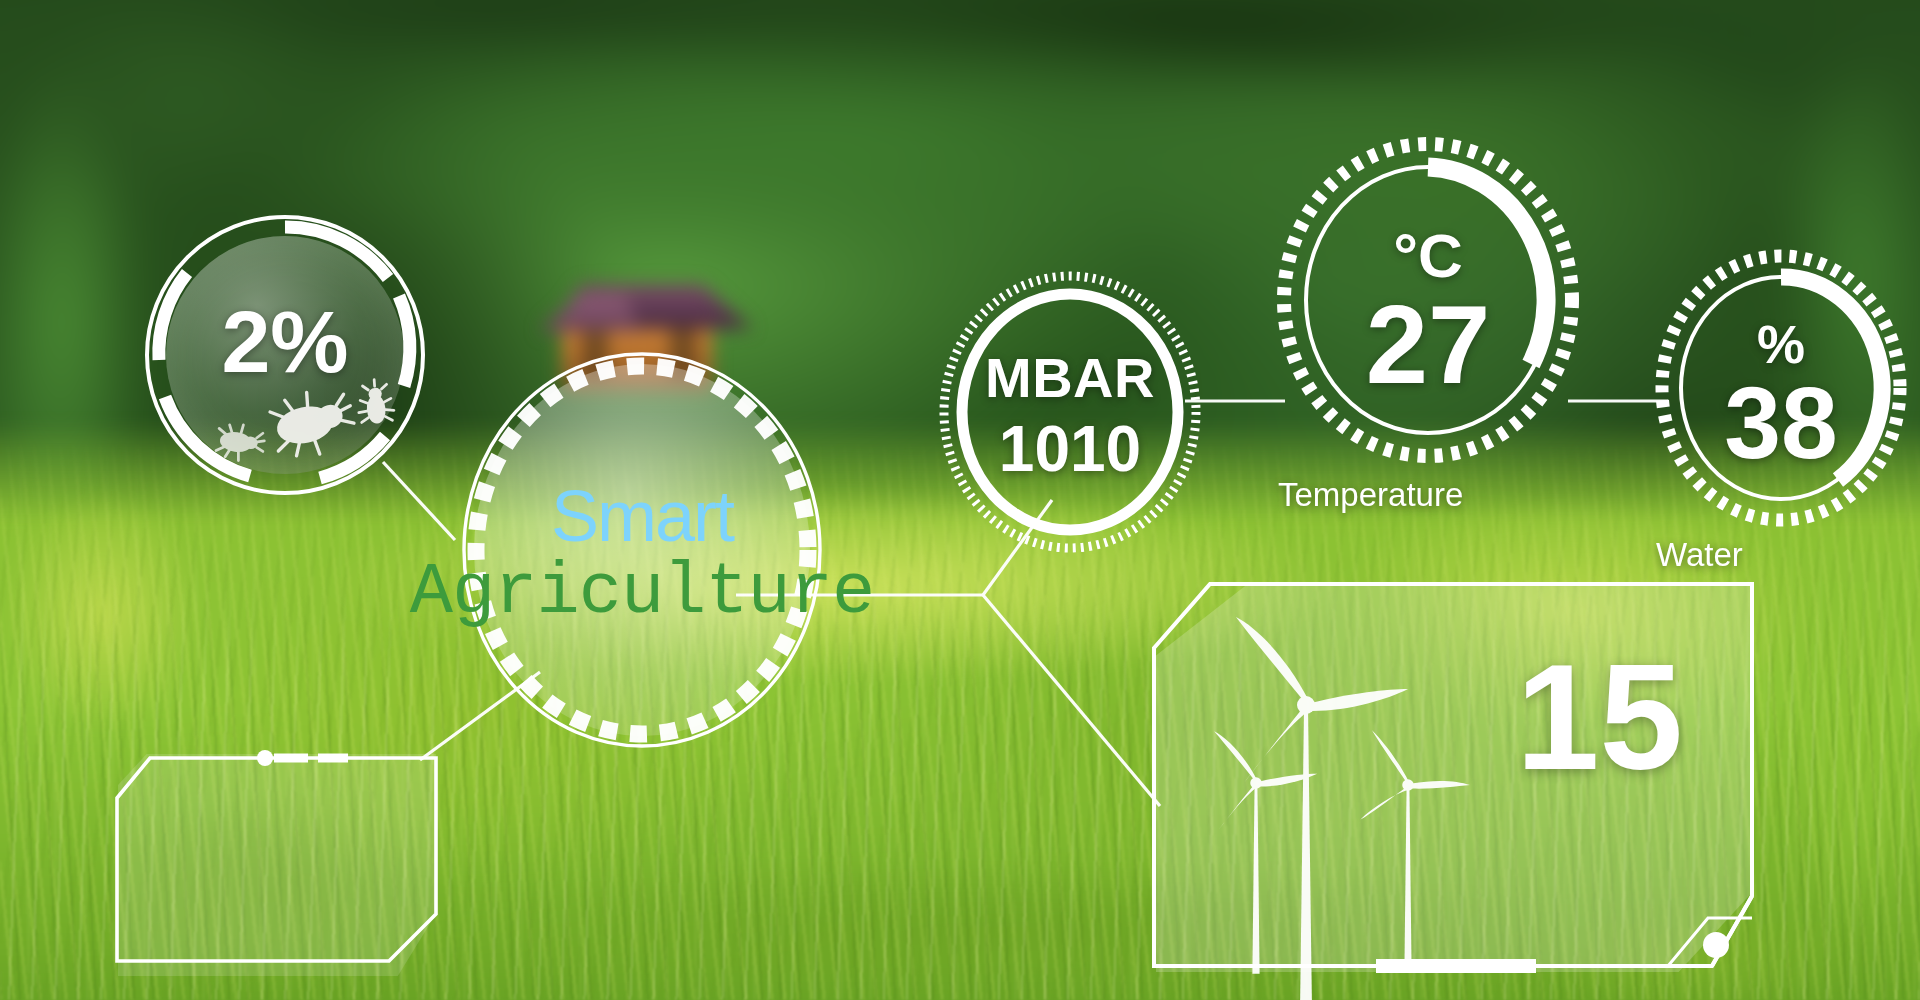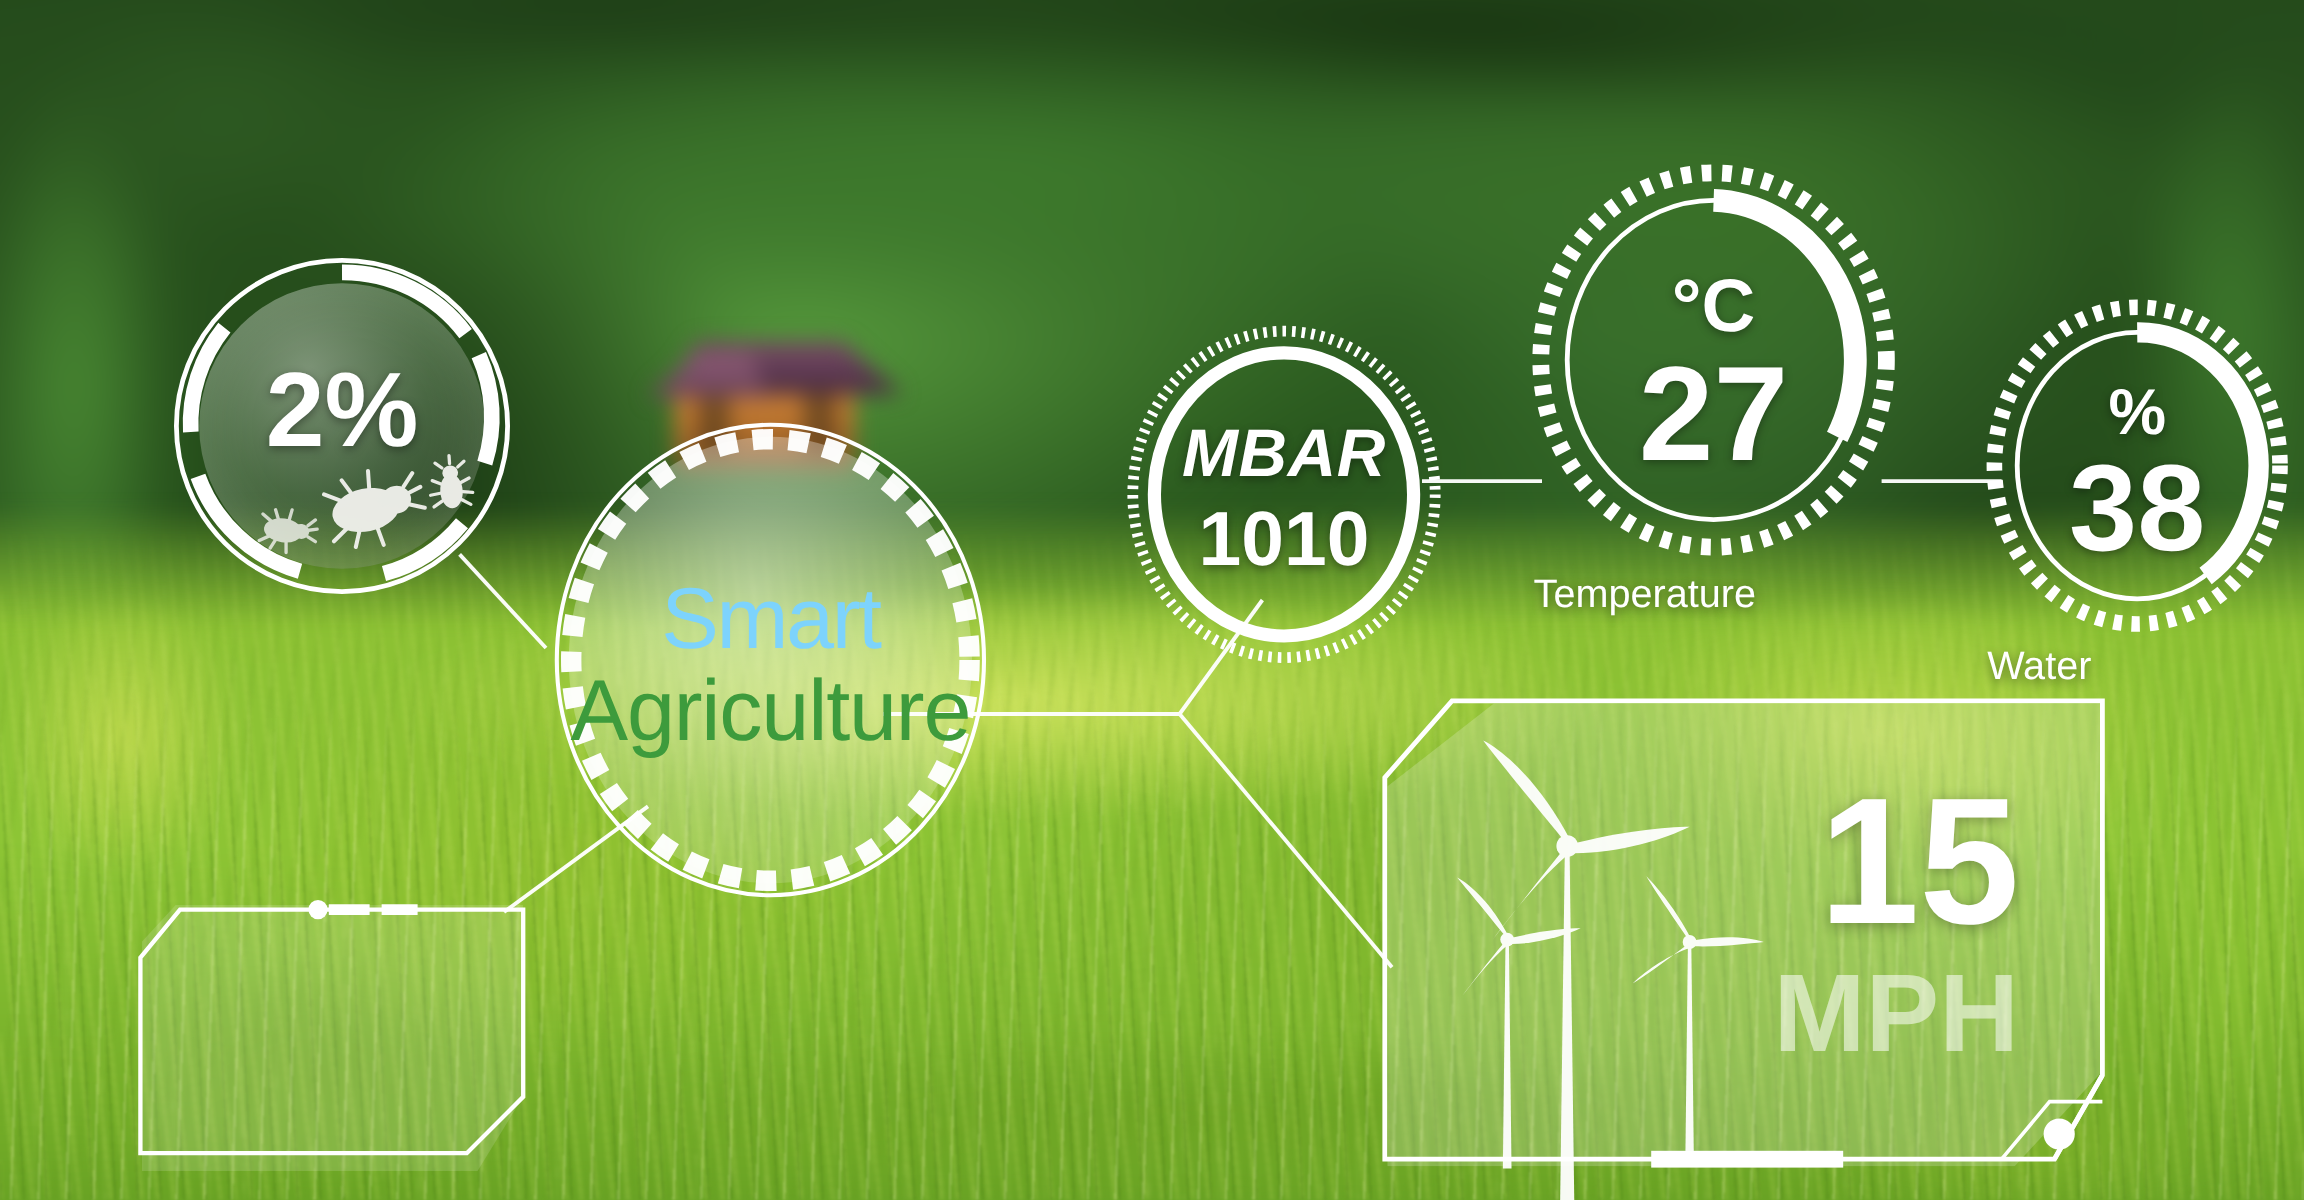--- a/index.html
+++ b/index.html
@@ -95,21 +95,21 @@
 
   
   .glass{position:absolute;border-radius:50%;
     background:radial-gradient(circle at 38% 30%, rgba(255,255,255,.40), rgba(200,215,200,.24) 46%, rgba(40,60,30,.30) 100%);
     box-shadow:inset 0 0 50px rgba(255,255,255,.18);}
 
   
   .smart-disc{position:absolute;border-radius:50%;
     background:radial-gradient(circle at 46% 34%, rgba(255,255,255,.50), rgba(255,255,255,.24) 58%, rgba(255,255,255,.10) 100%);}
   .smart-title{color:#7dd3fc;font-weight:normal;font-size:72px;letter-spacing:-2px;line-height:1;}
-  .smart-sub{color:#3d9b3c;font-weight:400;font-size:72px;line-height:1.05;margin-top:4px;letter-spacing:-1px;}
+  .smart-sub{color:#3d9b3c;font-weight:400;font-size:72px;line-height:1.05;margin-top:4px;letter-spacing:-1px;font-family:Liberation Mono, monospace;}
 
   
   .wind-fill{position:absolute;background:rgba(255,255,255,.20);
     clip-path:polygon(0 18%,15% 0,100% 0,100% 80%,88% 100%,0 100%);}
   .mph-val{position:absolute;color:#fff;font-weight:bold;font-size:150px;line-height:.9;
            text-shadow:0 3px 12px rgba(0,0,0,.30);}
   .mph-unit{position:absolute;color:rgba(255,255,255,.55);font-weight:bold;font-size:92px;line-height:.9;}
 
   
   .ph-fill{position:absolute;background:rgba(255,255,255,.14);
@@ -216,21 +216,21 @@
         <div class="smart-sub">Agriculture</div>
       </div>
     </div>
 
     <div class="node" style="left:940px;top:272px;width:260px;height:280px;">
       <svg viewBox="0 0 260 280" style="width:260px;height:280px;">
         <ellipse cx="130" cy="140" rx="126" ry="136" fill="none" stroke="#fff" stroke-width="9" stroke-dasharray="3 5"></ellipse>
         <ellipse cx="130" cy="140" rx="108" ry="118" fill="none" stroke="#fff" stroke-width="11"></ellipse>
       </svg>
       <div class="ctr">
-        <div class="unit" style="font-size:56px;letter-spacing:.5px;font-style:italic;">MBAR</div>
+        <div class="unit" style="font-size:56px;letter-spacing:.5px;">MBAR</div>
         <div class="val" style="font-size:64px;margin-top:10px;">1010</div>
       </div>
     </div>
 
     <div class="node" style="left:1278px;top:140px;width:300px;height:330px;">
       <svg viewBox="0 0 300 330" style="width:300px;height:330px;">
         <ellipse cx="150" cy="160" rx="144" ry="156" fill="none" stroke="#fff" stroke-width="14" stroke-dasharray="8 9"></ellipse>
         <ellipse cx="150" cy="160" rx="122" ry="133" fill="none" stroke="#fff" stroke-width="4"></ellipse>
 
         <path d="M 150 27 A 122 133 0 0 1 253 224" fill="none" stroke="#fff" stroke-width="19" stroke-linecap="butt"></path>
@@ -288,21 +288,20 @@
           <g transform="translate(260,207) scale(.72)">
             <path d="M -2 5 L 2 5 L 5 258 L -5 258 Z"></path>
             <circle cx="0" cy="0" r="8"></circle>
             <path d="M -3 -5 C -24 -36 -42 -62 -50 -76 C -36 -62 -15 -36 1 -5 Z"></path>
             <path d="M 5 -2 C 38 -8 68 -6 86 0 C 66 2 36 6 5 5 Z"></path>
             <path d="M -4 4 C -28 22 -52 40 -66 48 C -50 32 -22 14 2 6 Z"></path>
           </g>
         </g>
       </svg>
       <div class="mph-val" style="left:368px;top:72px;">15</div>
-      <div class="mph-unit" style="left:330px;top:226px;">MPH</div>
     </div>
 
     <div class="node" style="left:112px;top:748px;width:330px;height:246px;">
       <div class="ph-fill" style="left:6px;top:6px;width:318px;height:222px;"></div>
       <svg viewBox="0 0 330 246" style="width:330px;height:246px;">
         <path d="M 5 50 L 38 10 L 324 10 L 324 166 L 277 213 L 5 213 Z" fill="none" stroke="#fff" stroke-width="3.6"></path>
 
         <g stroke="#fff" stroke-width="9" stroke-linecap="butt">
           <line x1="162" y1="10" x2="196" y2="10"></line>
           <line x1="206" y1="10" x2="236" y2="10"></line>

